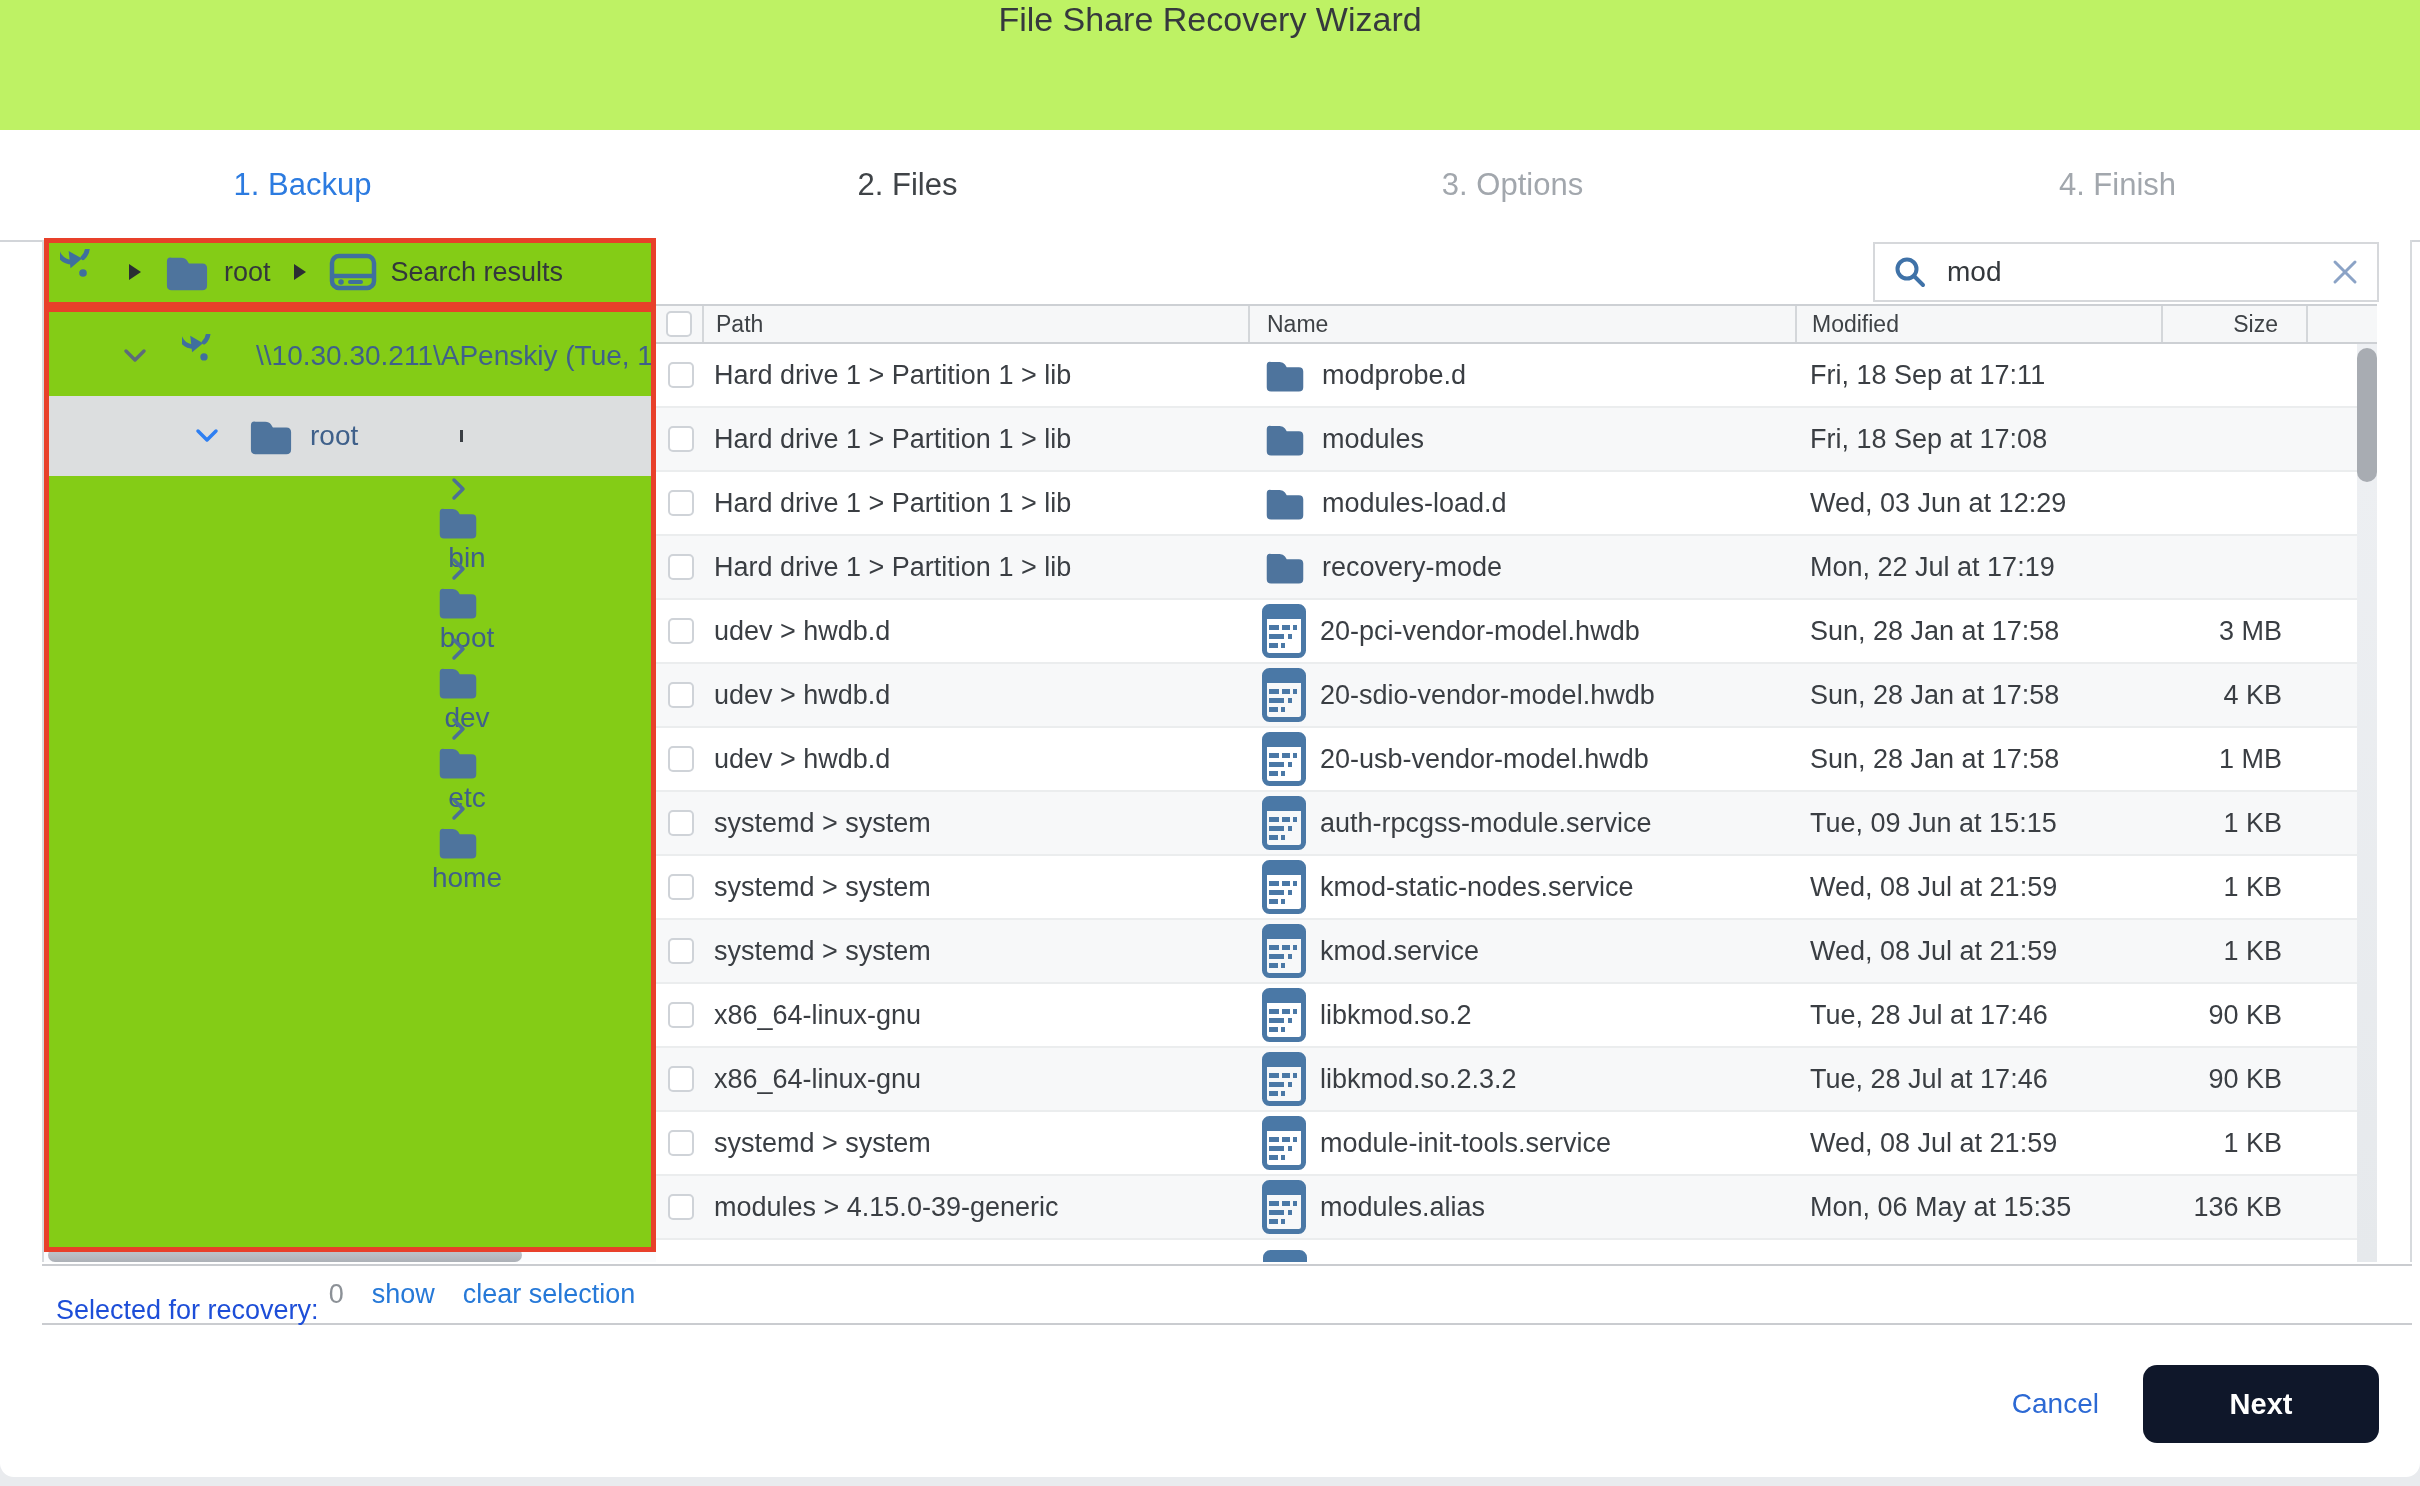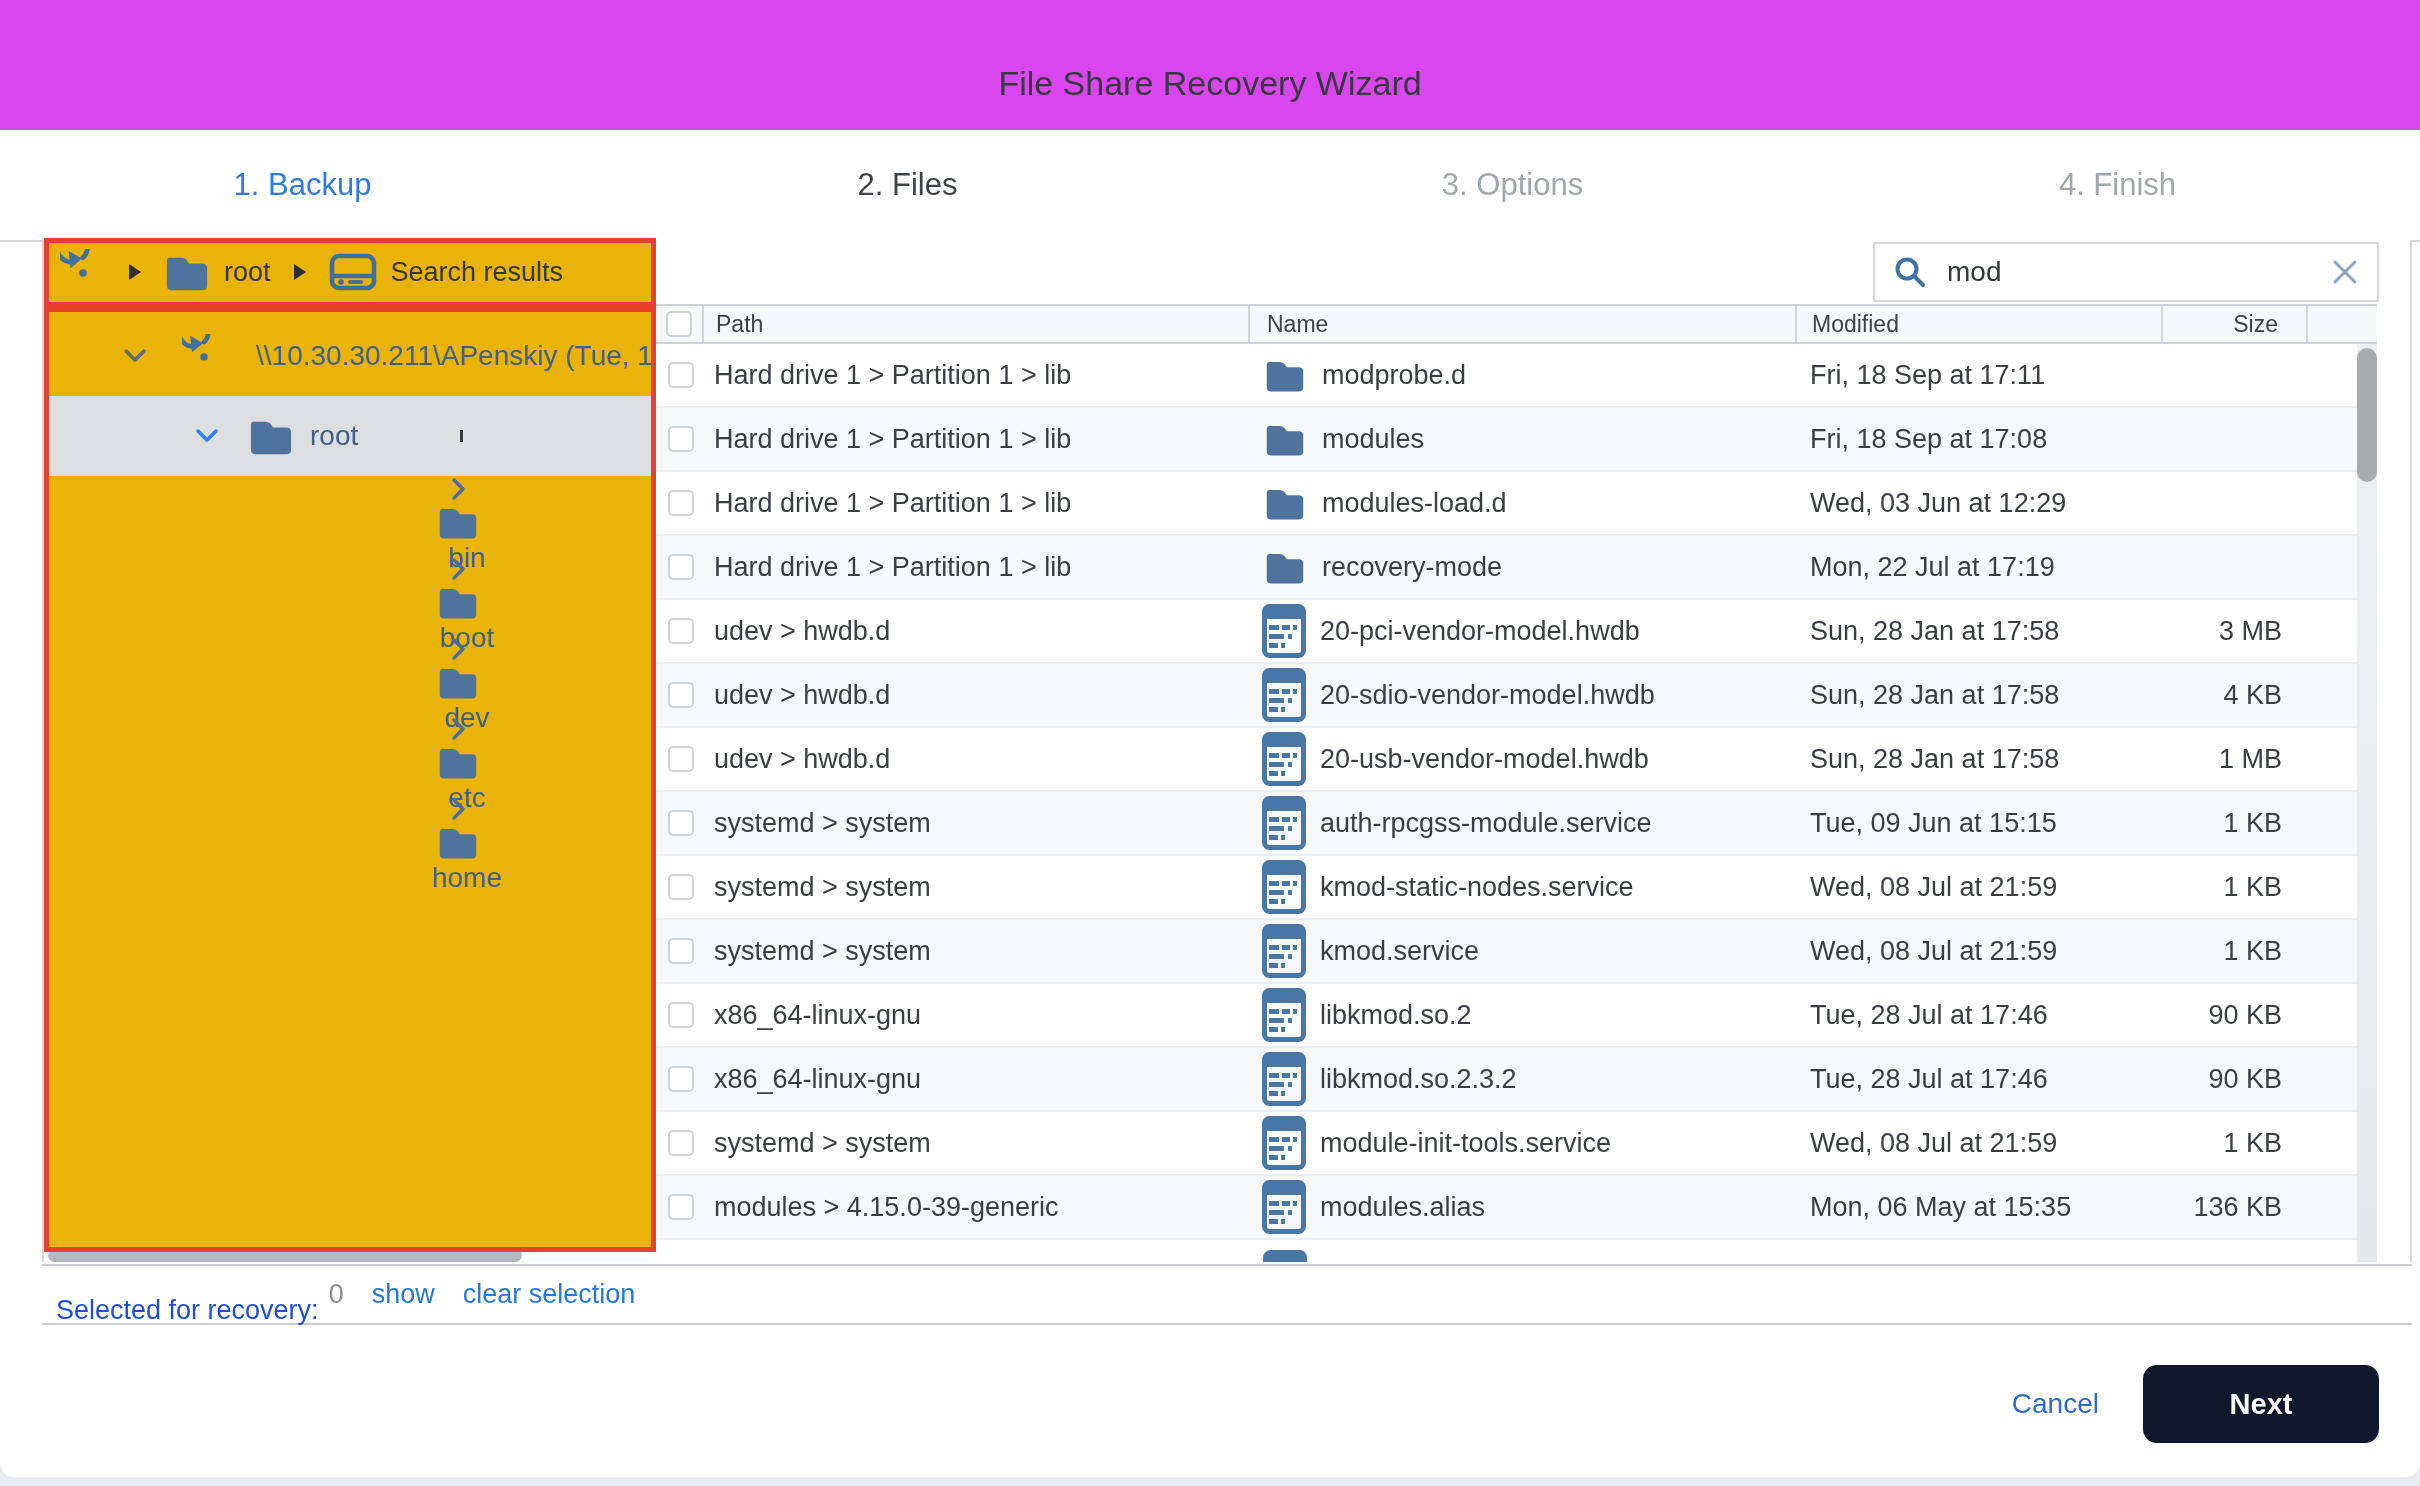--- a/index.html
+++ b/index.html
@@ -1,33 +1,33 @@
 <!DOCTYPE html>
 <html><head>
 <meta charset="utf-8">
 <style>
   html,body{margin:0;padding:0;width:2420px;height:1486px;overflow:hidden;
     background:#e9ebee;font-family:"Liberation Sans",sans-serif;
     -webkit-font-smoothing:antialiased;}
   .dialog{position:absolute;left:0;top:0;width:2420px;height:1477px;background:#fff;
     border-radius:0 0 14px 14px;overflow:hidden;}
   
-  .titlebar{position:absolute;left:0;top:0;width:100%;height:166px;background:#d946ef;
-    display:flex;align-items:center;justify-content:center;}
+  .titlebar{position:absolute;left:0;top:0;width:100%;height:166px;background:#bef264;
+    display:flex;align-items:flex-start;justify-content:center;}
   .title{font-size:34px;color:#36393d;}
   
   .steps{position:absolute;left:0;top:130px;width:100%;height:110px;display:flex;background:#fff;}
   .step{flex:1;display:flex;align-items:center;justify-content:center;font-size:31px;cursor:default;text-align:center;}
   .step.active{color:#2c7be0;}
   .step.enabled{color:#3f4347;}
   .step.disabled{color:#a2a7ad;}
   
   .main{position:absolute;left:0;top:240px;width:100%;height:0;border-top:2px solid #d2d5d9;}
   
-  .left-pane{position:absolute;left:42px;top:240px;width:614px;height:1022px;background:#eab308;
+  .left-pane{position:absolute;left:42px;top:240px;width:614px;height:1022px;background:#84cc16;
     border-left:2px solid #d7dadd;box-sizing:border-box;}
   .breadcrumb{position:absolute;left:0;top:0;width:100%;height:64px;display:flex;
     align-items:center;padding-left:16px;box-sizing:border-box;}
   .bc-label{font-size:27px;color:#33373c;white-space:nowrap;}
   .bc-sep{margin:0 22px;display:flex;align-items:center;}
   .bc-icon{display:flex;align-items:center;}
   .tree{position:absolute;left:0;top:64px;width:100%;height:920px;overflow:hidden;padding-top:12px;}
   .trow{height:80px;display:flex;align-items:center;box-sizing:border-box;white-space:nowrap;cursor:default;}
   .trow .chev{width:26px;height:26px;flex:0 0 26px;display:flex;align-items:center;}
   .trow.lvl0{padding-left:78px;}

